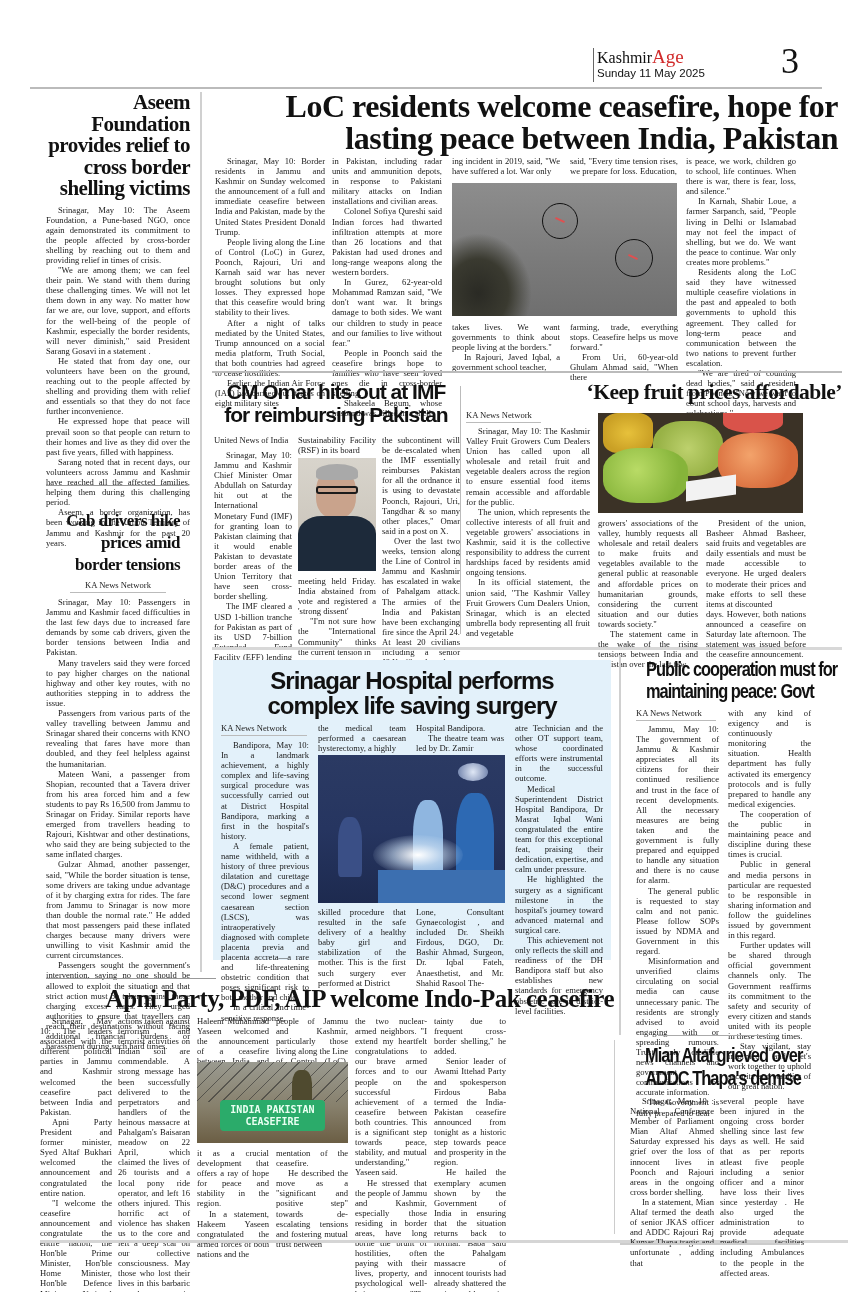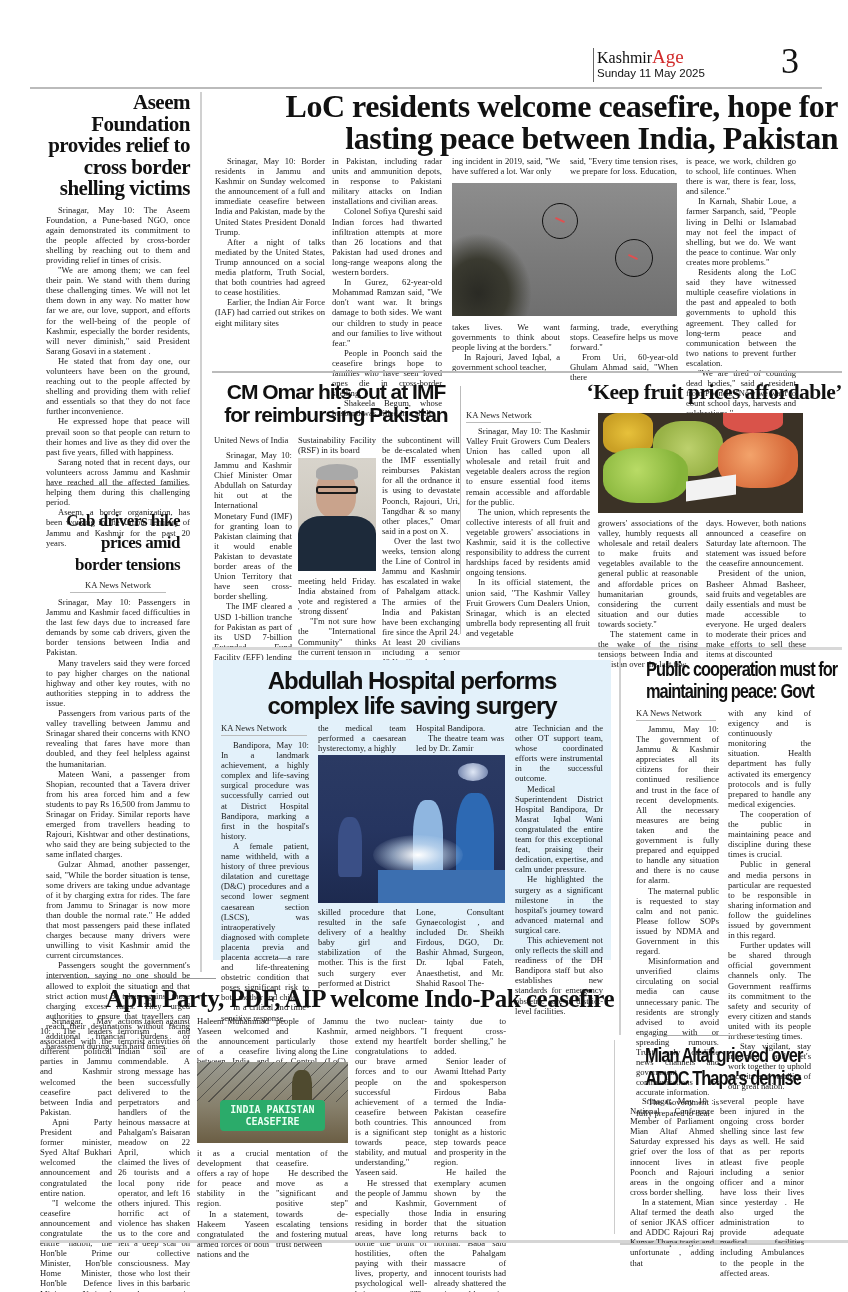--- a/index.html
+++ b/index.html
@@ -58,20 +58,21 @@
 <div class="rule-h" style="left:46px;top:978px;width:170px;height:1px;background:#999;"></div>
 
 <div class="abs" style="left:212px;top:90px;width:626px;height:272px;">
   <div class="serif-head" style="font-size:32px;line-height:32px;">
     <div>LoC residents welcome ceasefire, hope for</div>
     <div>lasting peace between India, Pakistan</div>
   </div>
   <div class="body-text abs" style="left:3px;top:66px;width:110px;">
       <div class="split">
         <p>Srinagar, May 10: Border residents in Jammu and Kashmir on Sunday welcomed the announcement of a full and immediate ceasefire between India and Pakistan, made by the United States President Donald Trump.</p>
+        <p>People living along the Line of Control (LoC) in Gurez, Poonch, Rajouri, Uri and Karnah said war has never brought solutions but only losses. They expressed hope that this ceasefire would bring stability to their lives.</p>
         <p>After a night of talks mediated by the United States, Trump announced on a social media platform, Truth Social, that both countries had agreed to cease hostilities.</p>
         <p>Earlier, the Indian Air Force (IAF) had carried out strikes on eight military sites</p>
       </div>
     </div>
   <div class="body-text abs" style="left:120px;top:66px;width:110px;">
       <div class="split">
         <p style="text-indent: 0px;">in Pakistan, including radar units and ammunition depots, in response to Pakistani military attacks on Indian installations and civilian areas.</p>
         <p>Colonel Sofiya Qureshi said Indian forces had thwarted infiltration attempts at more than 26 locations and that Pakistan had used drones and long-range weapons along the western borders.</p>
         <p>In Gurez, 62-year-old Mohammad Ramzan said, "We don't want war. It brings damage to both sides. We want our children to study in peace and our families to live without fear."</p>
         <p>People in Poonch said the ceasefire brings hope to families who have seen loved ones die in cross-border shelling.</p>
@@ -175,30 +176,30 @@
     <div class="abs" style="left:88px;top:65px;width:50px;height:20px;background:#f2f2f2;transform:skewY(-8deg);"></div>
   </div>
   <div class="body-text abs" style="left:132px;top:138px;width:100px;">
       <div class="split">
         <p style="text-indent: 0px;">growers' associations of the valley, humbly requests all wholesale and retail dealers to make fruits and vegetables available to the general public at reasonable and affordable prices on humanitarian grounds, considering the current situation and our duties towards society."</p>
         <p>The statement came in the wake of the rising tensions between India and Pakistan over the last few</p>
       </div>
     </div>
   <div class="body-text abs" style="left:240px;top:138px;width:100px;">
       <div class="split">
+        <p>President of the union, Basheer Ahmad Basheer, said fruits and vegetables are daily essentials and must be made accessible to everyone. He urged dealers to moderate their prices and make efforts to sell these items at discounted</p>
         <p style="text-indent: 0px;">days. However, both nations announced a ceasefire on Saturday late afternoon. The statement was issued before the ceasefire announcement.</p>
-        <p>President of the union, Basheer Ahmad Basheer, said fruits and vegetables are daily essentials and must be made accessible to everyone. He urged dealers to moderate their prices and make efforts to sell these items at discounted</p>
       </div>
     </div>
 </div>
 <div class="rule-h" style="left:212px;top:647px;width:630px;height:3px;background:#d8d8d8;"></div>
 
 <div class="abs" style="left:213px;top:660px;width:398px;height:300px;background:#e3f1fa;">
   <div class="sans-head" style="font-size:24px;line-height:25px;margin-top:8px;">
-    <div>Abdullah Hospital performs</div>
+    <div>Srinagar Hospital performs</div>
     <div>complex life saving surgery</div>
   </div>
   <div class="byline abs" style="left:8px;top:63px;width:86px;text-align:left;">KA News Network</div>
   <div class="body-text abs" style="left:8px;top:80px;width:88px;">
       <div class="split">
         <p>Bandipora, May 10: In a landmark achievement, a highly complex and life-saving surgical procedure was successfully carried out at District Hospital Bandipora, marking a first in the hospital's history.</p>
         <p>A female patient, name withheld, with a history of three previous dilatation and curettage (D&amp;C) procedures and a second lower segment caesarean section (LSCS), was intraoperatively diagnosed with complete placenta previa and placenta accreta—a rare and life-threatening obstetric condition that poses significant risk to both mother and child.</p>
         <p>In a critical and time-sensitive response,</p>
       </div>
     </div>
@@ -244,21 +245,21 @@
 
 <div class="abs" style="left:628px;top:658px;width:200px;">
   <div class="cond-head" style="font-size:20px;line-height:22px;width:200px;">
     <div style="white-space:nowrap;">Public cooperation must for</div>
     <div style="white-space:nowrap;">maintaining peace: Govt</div>
   </div>
   <div class="byline abs" style="left:8px;top:50px;width:80px;text-align:left;">KA News Network</div>
   <div class="body-text abs" style="left:8px;top:66px;width:83px;">
       <div class="split">
         <p>Jammu, May 10: The government of Jammu &amp; Kashmir appreciates all its citizens for their continued resilience and trust in the face of recent developments. All the necessary measures are being taken and the government is fully prepared and equipped to handle any situation and there is no cause for alarm.</p>
-        <p>The maternal public is requested to stay calm and not panic. Please follow SOPs issued by NDMA and Government in this regard.</p>
+        <p>The general public is requested to stay calm and not panic. Please follow SOPs issued by NDMA and Government in this regard.</p>
         <p>Misinformation and unverified claims circulating on social media can cause unnecessary panic. The residents are strongly advised to avoid engaging with or spreading rumours. Trust only credible news channels and government communications for accurate information.</p>
         <p>The Government is fully prepared to deal</p>
       </div>
     </div>
   <div class="body-text abs" style="left:100px;top:50px;width:83px;">
       <div class="split">
         <p style="text-indent: 0px;">with any kind of exigency and is continuously monitoring the situation. Health department has fully activated its emergency protocols and is fully prepared to handle any medical exigencies.</p>
         <p>The cooperation of the public in maintaining peace and discipline during these times is crucial.</p>
         <p>Public in general and media persons in particular are requested to be responsible in sharing information and follow the guidelines issued by government in this regard.</p>
         <p>Further updates will be shared through official government channels only. The Government reaffirms its commitment to the safety and security of every citizen and stands united with its people in these testing times.</p>

